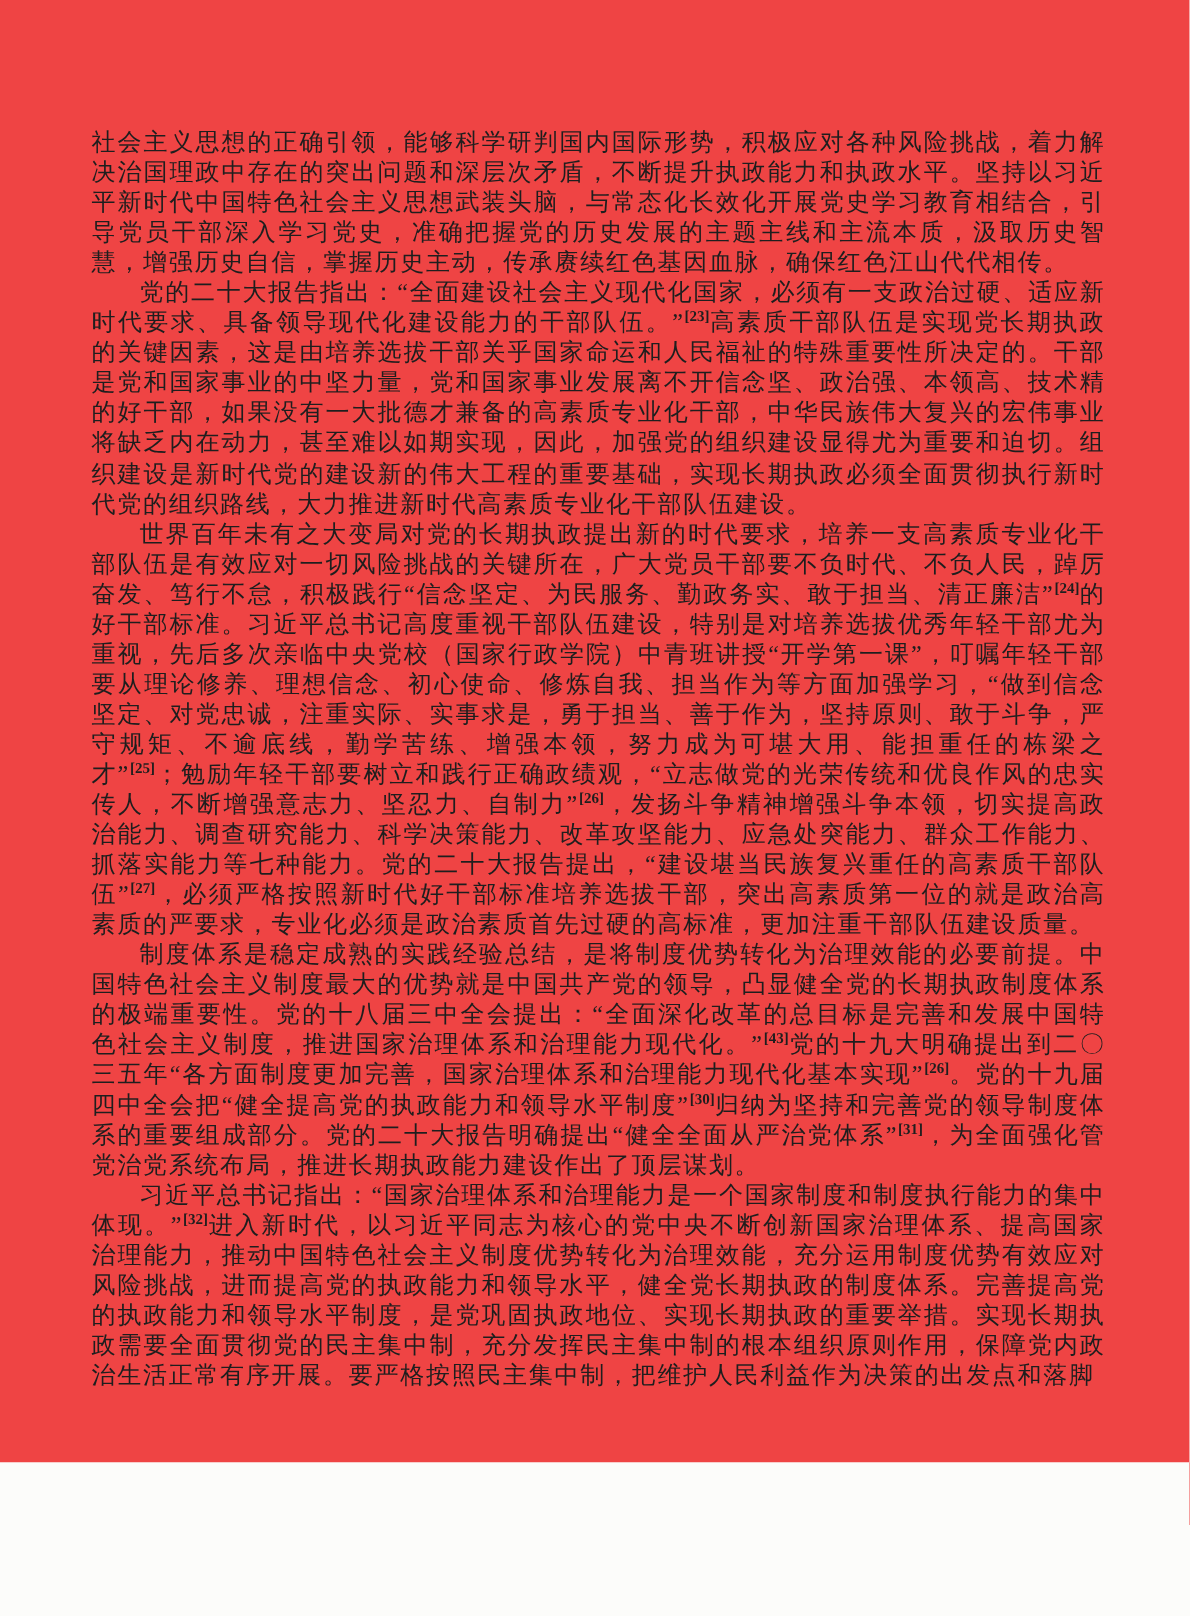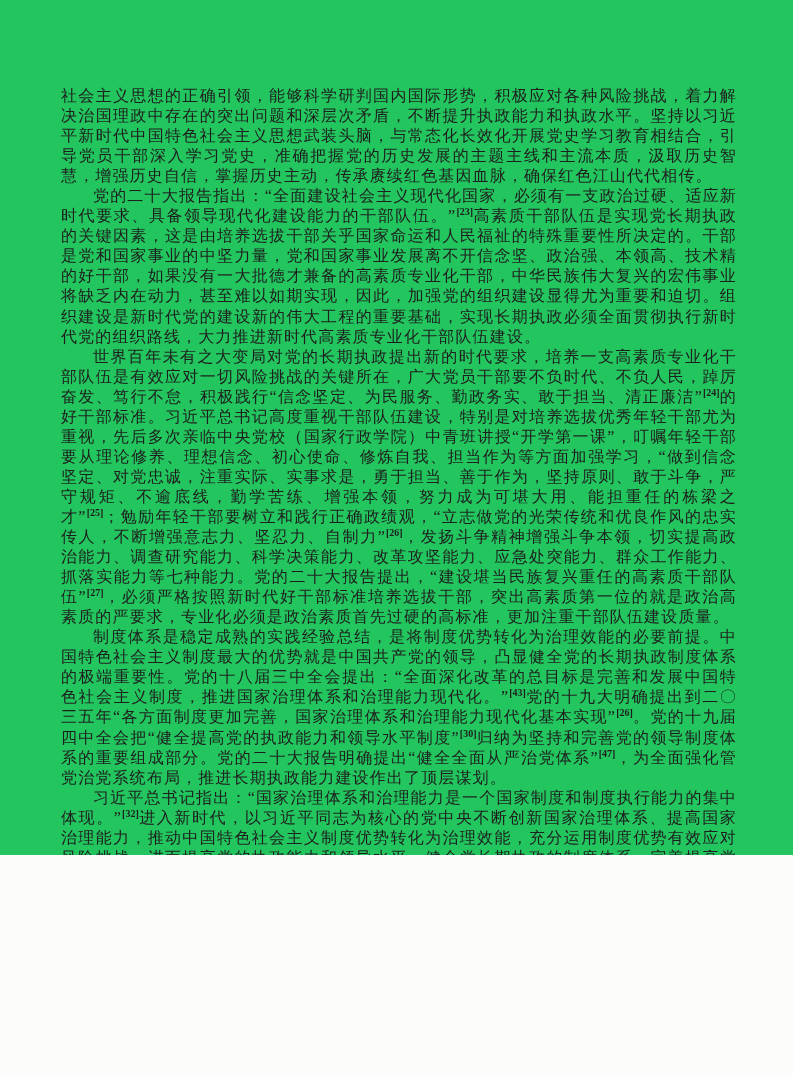--- a/index.html
+++ b/index.html
@@ -3,22 +3,22 @@
 <meta charset="utf-8">
 <style>
   html, body {
     margin: 0;
     padding: 0;
     background: #fcfcfa;
   }
   .page {
     position: relative;
     width: 793px;
-    height: 855px;
-    background: #22c55e;
+    height: 975px;
+    background: #ef4444;
     overflow: hidden;
     font-family: "Liberation Serif", "DejaVu Serif", serif;
   }
   .text-block {
     position: absolute;
     left: 61px;
     top: 86px;
     width: 676px;
     font-size: 16px;
     line-height: 20.05px;
@@ -55,17 +55,17 @@
   }
 </style>
 </head>
 <body>
 
 <div class="page">
   <div class="text-block" id="doc-body">
       <p class="body">社会主义思想的正确引领，能够科学研判国内国际形势，积极应对各种风险挑战，着力解决治国理政中存在的突出问题和深层次矛盾，不断提升执政能力和执政水平。坚持以习近平新时代中国特色社会主义思想武装头脑，与常态化长效化开展党史学习教育相结合，引导党员干部深入学习党史，准确把握党的历史发展的主题主线和主流本质，汲取历史智慧，增强历史自信，掌握历史主动，传承赓续红色基因血脉，确保红色江山代代相传。</p>
       <p class="body indent">党的二十大报告指出：“全面建设社会主义现代化国家，必须有一支政治过硬、适应新时代要求、具备领导现代化建设能力的干部队伍。”<sup>[23]</sup>高素质干部队伍是实现党长期执政的关键因素，这是由培养选拔干部关乎国家命运和人民福祉的特殊重要性所决定的。干部是党和国家事业的中坚力量，党和国家事业发展离不开信念坚、政治强、本领高、技术精的好干部，如果没有一大批德才兼备的高素质专业化干部，中华民族伟大复兴的宏伟事业将缺乏内在动力，甚至难以如期实现，因此，加强党的组织建设显得尤为重要和迫切。组织建设是新时代党的建设新的伟大工程的重要基础，实现长期执政必须全面贯彻执行新时代党的组织路线，大力推进新时代高素质专业化干部队伍建设。</p>
       <p class="body indent">世界百年未有之大变局对党的长期执政提出新的时代要求，培养一支高素质专业化干部队伍是有效应对一切风险挑战的关键所在，广大党员干部要不负时代、不负人民，踔厉奋发、笃行不怠，积极践行“信念坚定、为民服务、勤政务实、敢于担当、清正廉洁”<sup>[24]</sup>的好干部标准。习近平总书记高度重视干部队伍建设，特别是对培养选拔优秀年轻干部尤为重视，先后多次亲临中央党校（国家行政学院）中青班讲授“开学第一课”，叮嘱年轻干部要从理论修养、理想信念、初心使命、修炼自我、担当作为等方面加强学习，“做到信念坚定、对党忠诚，注重实际、实事求是，勇于担当、善于作为，坚持原则、敢于斗争，严守规矩、不逾底线，勤学苦练、增强本领，努力成为可堪大用、能担重任的栋梁之才”<sup>[25]</sup>；勉励年轻干部要树立和践行正确政绩观，“立志做党的光荣传统和优良作风的忠实传人，不断增强意志力、坚忍力、自制力”<sup>[26]</sup>，发扬斗争精神增强斗争本领，切实提高政治能力、调查研究能力、科学决策能力、改革攻坚能力、应急处突能力、群众工作能力、抓落实能力等七种能力。党的二十大报告提出，“建设堪当民族复兴重任的高素质干部队伍”<sup>[27]</sup>，必须严格按照新时代好干部标准培养选拔干部，突出高素质第一位的就是政治高素质的严要求，专业化必须是政治素质首先过硬的高标准，更加注重干部队伍建设质量。</p>
-      <p class="body indent">制度体系是稳定成熟的实践经验总结，是将制度优势转化为治理效能的必要前提。中国特色社会主义制度最大的优势就是中国共产党的领导，凸显健全党的长期执政制度体系的极端重要性。党的十八届三中全会提出：“全面深化改革的总目标是完善和发展中国特色社会主义制度，推进国家治理体系和治理能力现代化。”<sup>[43]</sup>党的十九大明确提出到二〇三五年“各方面制度更加完善，国家治理体系和治理能力现代化基本实现”<sup>[26]</sup>。党的十九届四中全会把“健全提高党的执政能力和领导水平制度”<sup>[30]</sup>归纳为坚持和完善党的领导制度体系的重要组成部分。党的二十大报告明确提出“健全全面从严治党体系”<sup>[47]</sup>，为全面强化管党治党系统布局，推进长期执政能力建设作出了顶层谋划。</p>
+      <p class="body indent">制度体系是稳定成熟的实践经验总结，是将制度优势转化为治理效能的必要前提。中国特色社会主义制度最大的优势就是中国共产党的领导，凸显健全党的长期执政制度体系的极端重要性。党的十八届三中全会提出：“全面深化改革的总目标是完善和发展中国特色社会主义制度，推进国家治理体系和治理能力现代化。”<sup>[43]</sup>党的十九大明确提出到二〇三五年“各方面制度更加完善，国家治理体系和治理能力现代化基本实现”<sup>[26]</sup>。党的十九届四中全会把“健全提高党的执政能力和领导水平制度”<sup>[30]</sup>归纳为坚持和完善党的领导制度体系的重要组成部分。党的二十大报告明确提出“健全全面从严治党体系”<sup>[31]</sup>，为全面强化管党治党系统布局，推进长期执政能力建设作出了顶层谋划。</p>
       <p class="body indent">习近平总书记指出：“国家治理体系和治理能力是一个国家制度和制度执行能力的集中体现。”<sup>[32]</sup>进入新时代，以习近平同志为核心的党中央不断创新国家治理体系、提高国家治理能力，推动中国特色社会主义制度优势转化为治理效能，充分运用制度优势有效应对风险挑战，进而提高党的执政能力和领导水平，健全党长期执政的制度体系。完善提高党的执政能力和领导水平制度，是党巩固执政地位、实现长期执政的重要举措。实现长期执政需要全面贯彻党的民主集中制，充分发挥民主集中制的根本组织原则作用，保障党内政治生活正常有序开展。要严格按照民主集中制，把维护人民利益作为决策的出发点和落脚</p>
     </div>
   <div class="page-number">· 33 ·</div>
 </div>
 
 </body></html>

